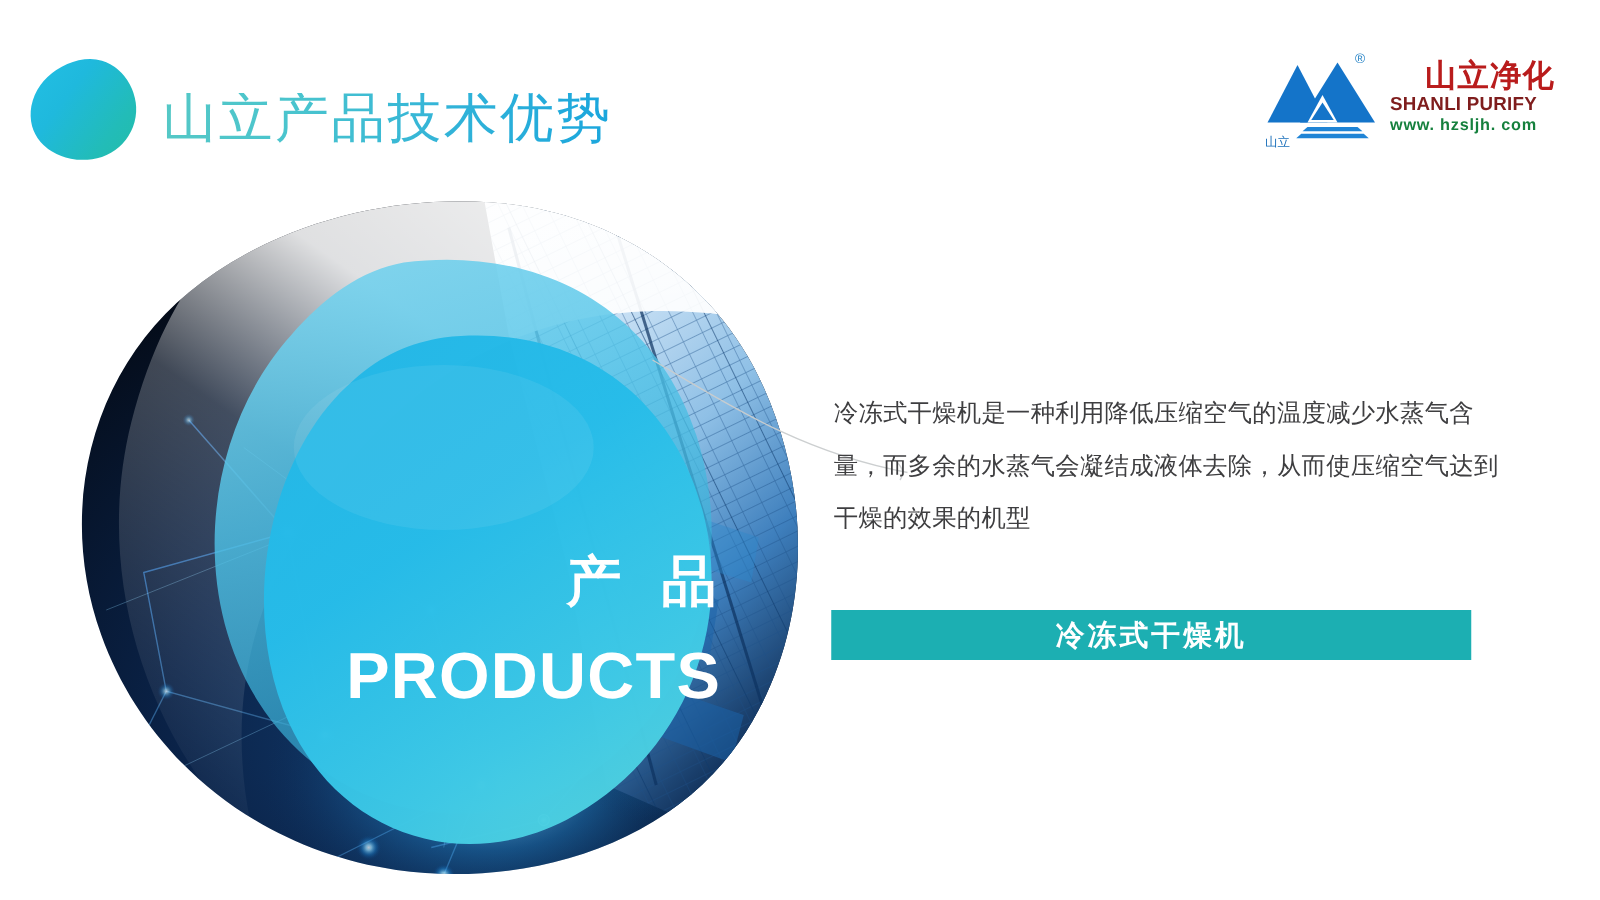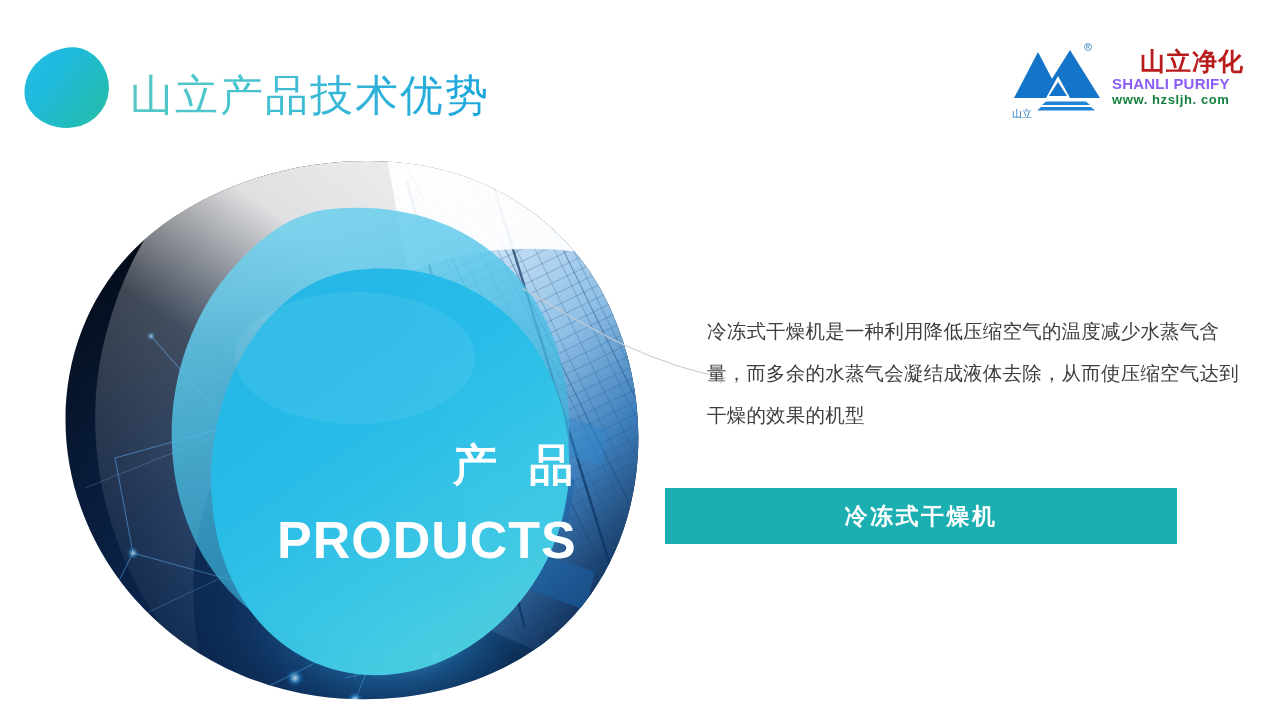--- a/index.html
+++ b/index.html
@@ -42,40 +42,40 @@
   .logo-sub{
     position:absolute; left:0px; bottom:-1px;
     font-size:10px; color:#1a6fba; letter-spacing:0px; white-space:nowrap;text-align:right;
   }
   .logo-txt{ position:absolute; left:100px; top:6px; width:132px; }
   .logo-cn{
     font-size:25px; font-weight:700; color:#b91c1c;
     letter-spacing:1px; line-height:1.06; white-space:nowrap;text-align:right;
   }
   .logo-en{
-    font-size:15px; font-weight:700; color:#8b5cf6;
+    font-size:15px; font-weight:700; color:#7f1d1d;
     letter-spacing:0.2px; line-height:1.18; white-space:nowrap;
   }
   .logo-url{
     font-size:13px; font-weight:700; color:#15803d;
     letter-spacing:0.6px; line-height:1.2; white-space:nowrap;
   }
 
   
   .hero{ position:absolute; left:55px; top:158px; width:600px; height:545px; }
 
   
   .body-text{
     position:absolute; left:667px; top:310px; width:532px;
     font-size:19.5px; line-height:42px; color:#3e3e40;
-    letter-spacing:0.2px; text-align:left;margin-left:40px;
+    letter-spacing:0.2px; text-align:left;
   }
   .banner{
     position:absolute; left:665px; top:488px;
-    width:512px; height:56px;
+    width:512px; height:40px;
     background:#1cafb2;
     display:flex; align-items:center; justify-content:center;
   }
   .banner-label{
     font-size:23px; font-weight:700; color:#ffffff;
     letter-spacing:2.5px; white-space:nowrap;
   }
   .connector{ position:absolute; left:520px; top:280px; width:230px; height:130px; }
 </style>
 </head>

